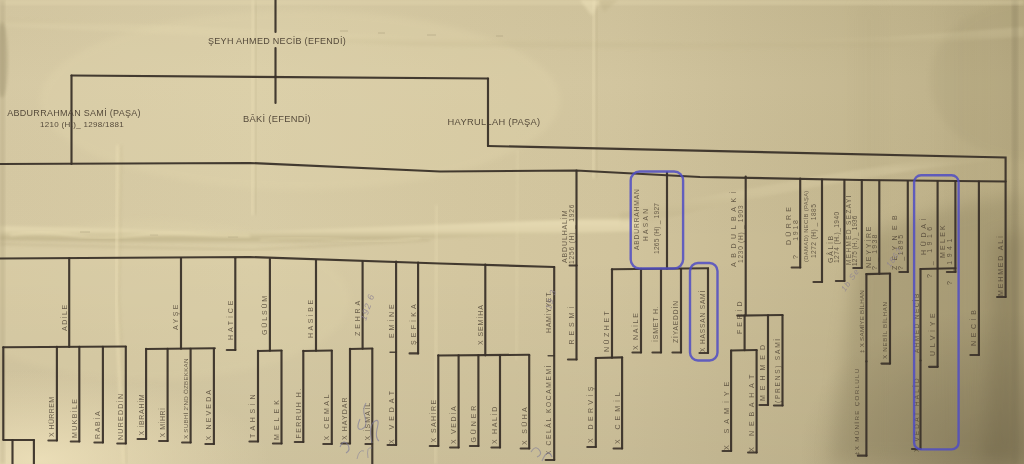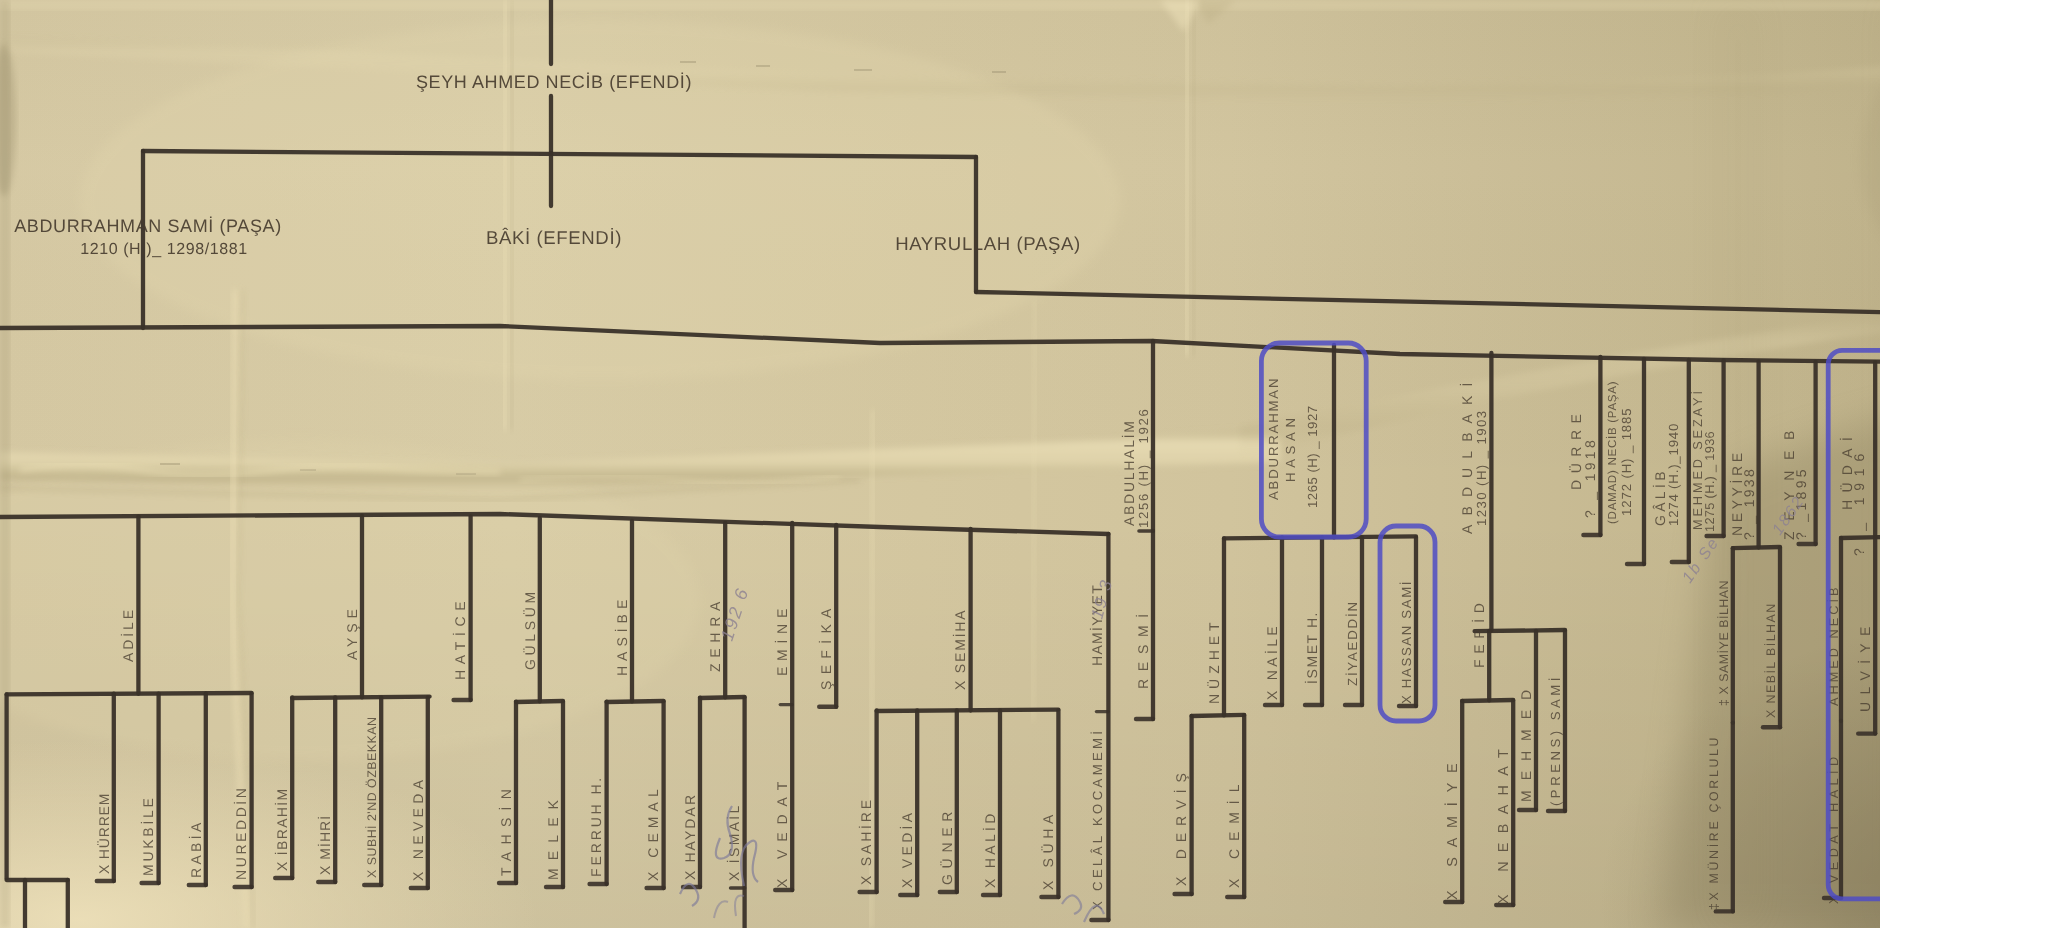--- a/index.html
+++ b/index.html
@@ -1,15 +1,15 @@
 <!DOCTYPE html>
 <html><head><meta charset="utf-8">
 <style>
 html,body{margin:0;padding:0;}
-#page{position:relative;width:940px;height:464px;overflow:hidden;
+#page{position:relative;width:1024px;height:464px;overflow:hidden;
   font-family:"Liberation Sans", sans-serif;}
 </style></head>
 <body>
 <div id="page">
 <svg width="1024" height="464" viewBox="0 0 1024 464">
 <defs>
   <linearGradient id="paperx" x1="0" y1="0" x2="1" y2="0">
     <stop offset="0" stop-color="#d5c8a2"></stop>
     <stop offset="0.25" stop-color="#d8cca6"></stop>
     <stop offset="0.45" stop-color="#d4c7a0"></stop>

